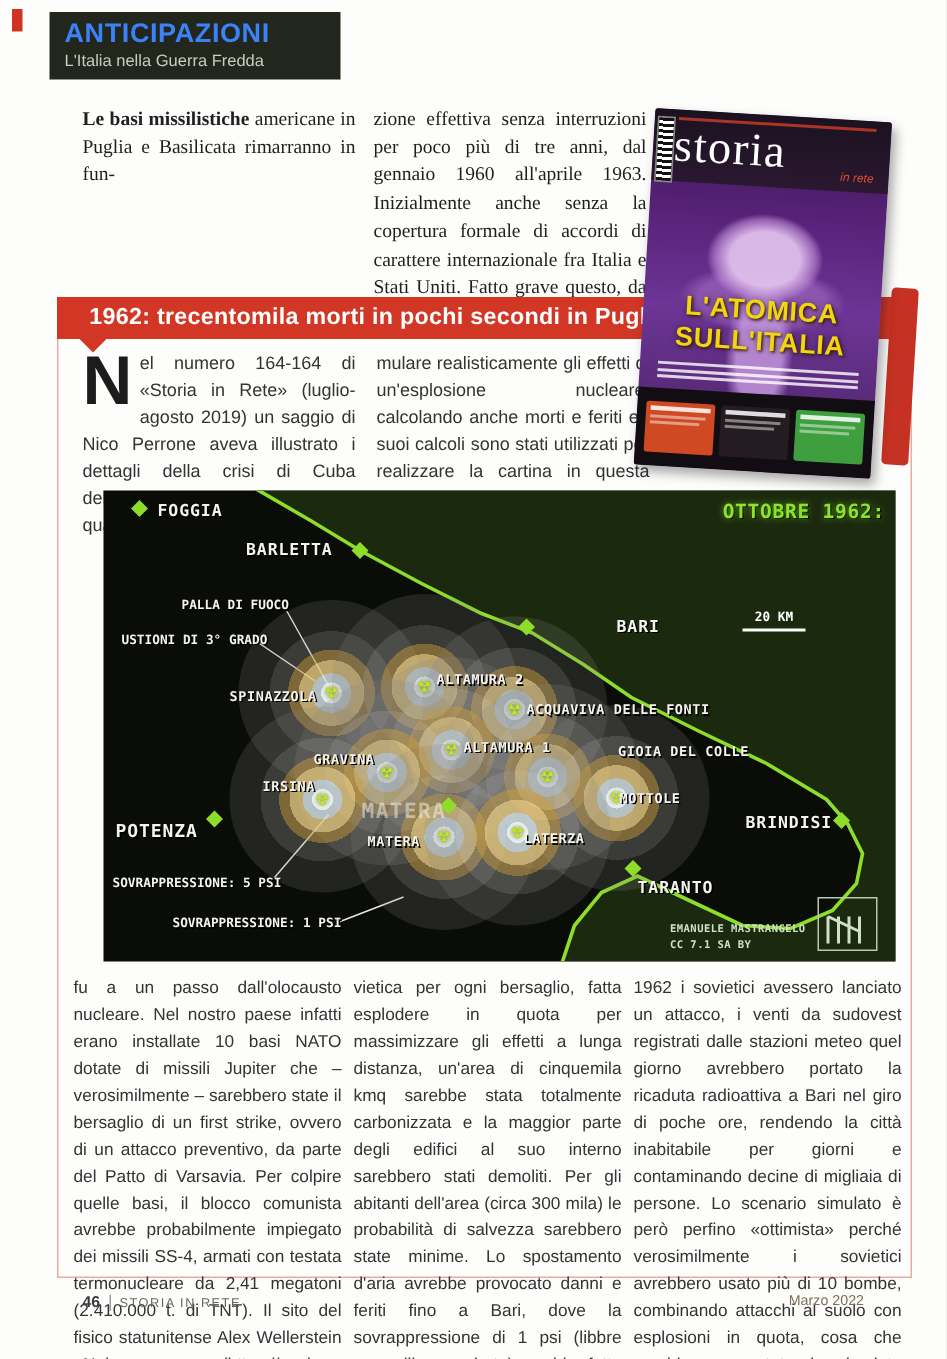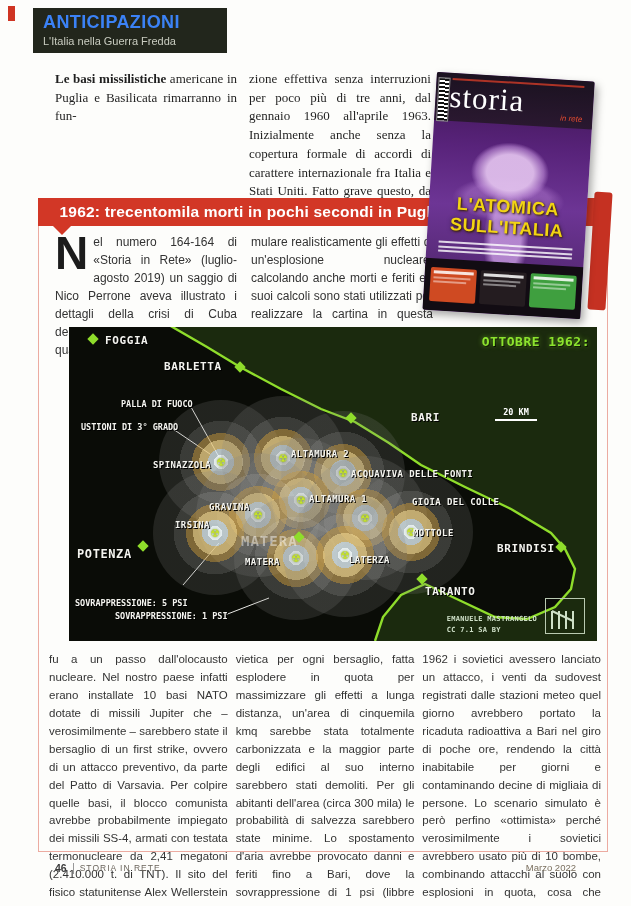--- a/index.html
+++ b/index.html
@@ -217,21 +217,21 @@
       <div class="mlabel base" style="left:140px;top:175px;">GRAVINA</div>
       <div class="mlabel base" style="left:106px;top:193px;">IRSINA</div>
       <div class="mlabel base" style="left:303px;top:170px;margin-left:40px;">GIOIA DEL COLLE</div>
       <div class="mlabel base" style="left:344px;top:201px;">MOTTOLE</div>
       <div class="mlabel ghost" style="left:172px;top:206px;font-weight:bold;">MATERA</div>
       <div class="mlabel base" style="left:176px;top:230px;">MATERA</div>
       <div class="mlabel base" style="left:280px;top:228px;">LATERZA</div>
 
       <div class="callout-label" style="left:52px;top:72px;">PALLA DI FUOCO</div>
       <div class="callout-label" style="left:12px;top:95px;">USTIONI DI 3° GRADO</div>
-      <div class="callout-label" style="left:6px;top:271px;">SOVRAPPRESSIONE: 5 PSI</div>
+      <div class="callout-label" style="left:6px;top:257px;">SOVRAPPRESSIONE: 5 PSI</div>
       <div class="callout-label" style="left:46px;top:284px;">SOVRAPPRESSIONE: 1 PSI</div>
 
       <div class="credit">
         <div>EMANUELE MASTRANGELO</div>
         <div>CC 7.1 SA BY</div>
       </div>
       <div class="maplogo"></div>
     </div>
 
     <div class="bottom-cols">

